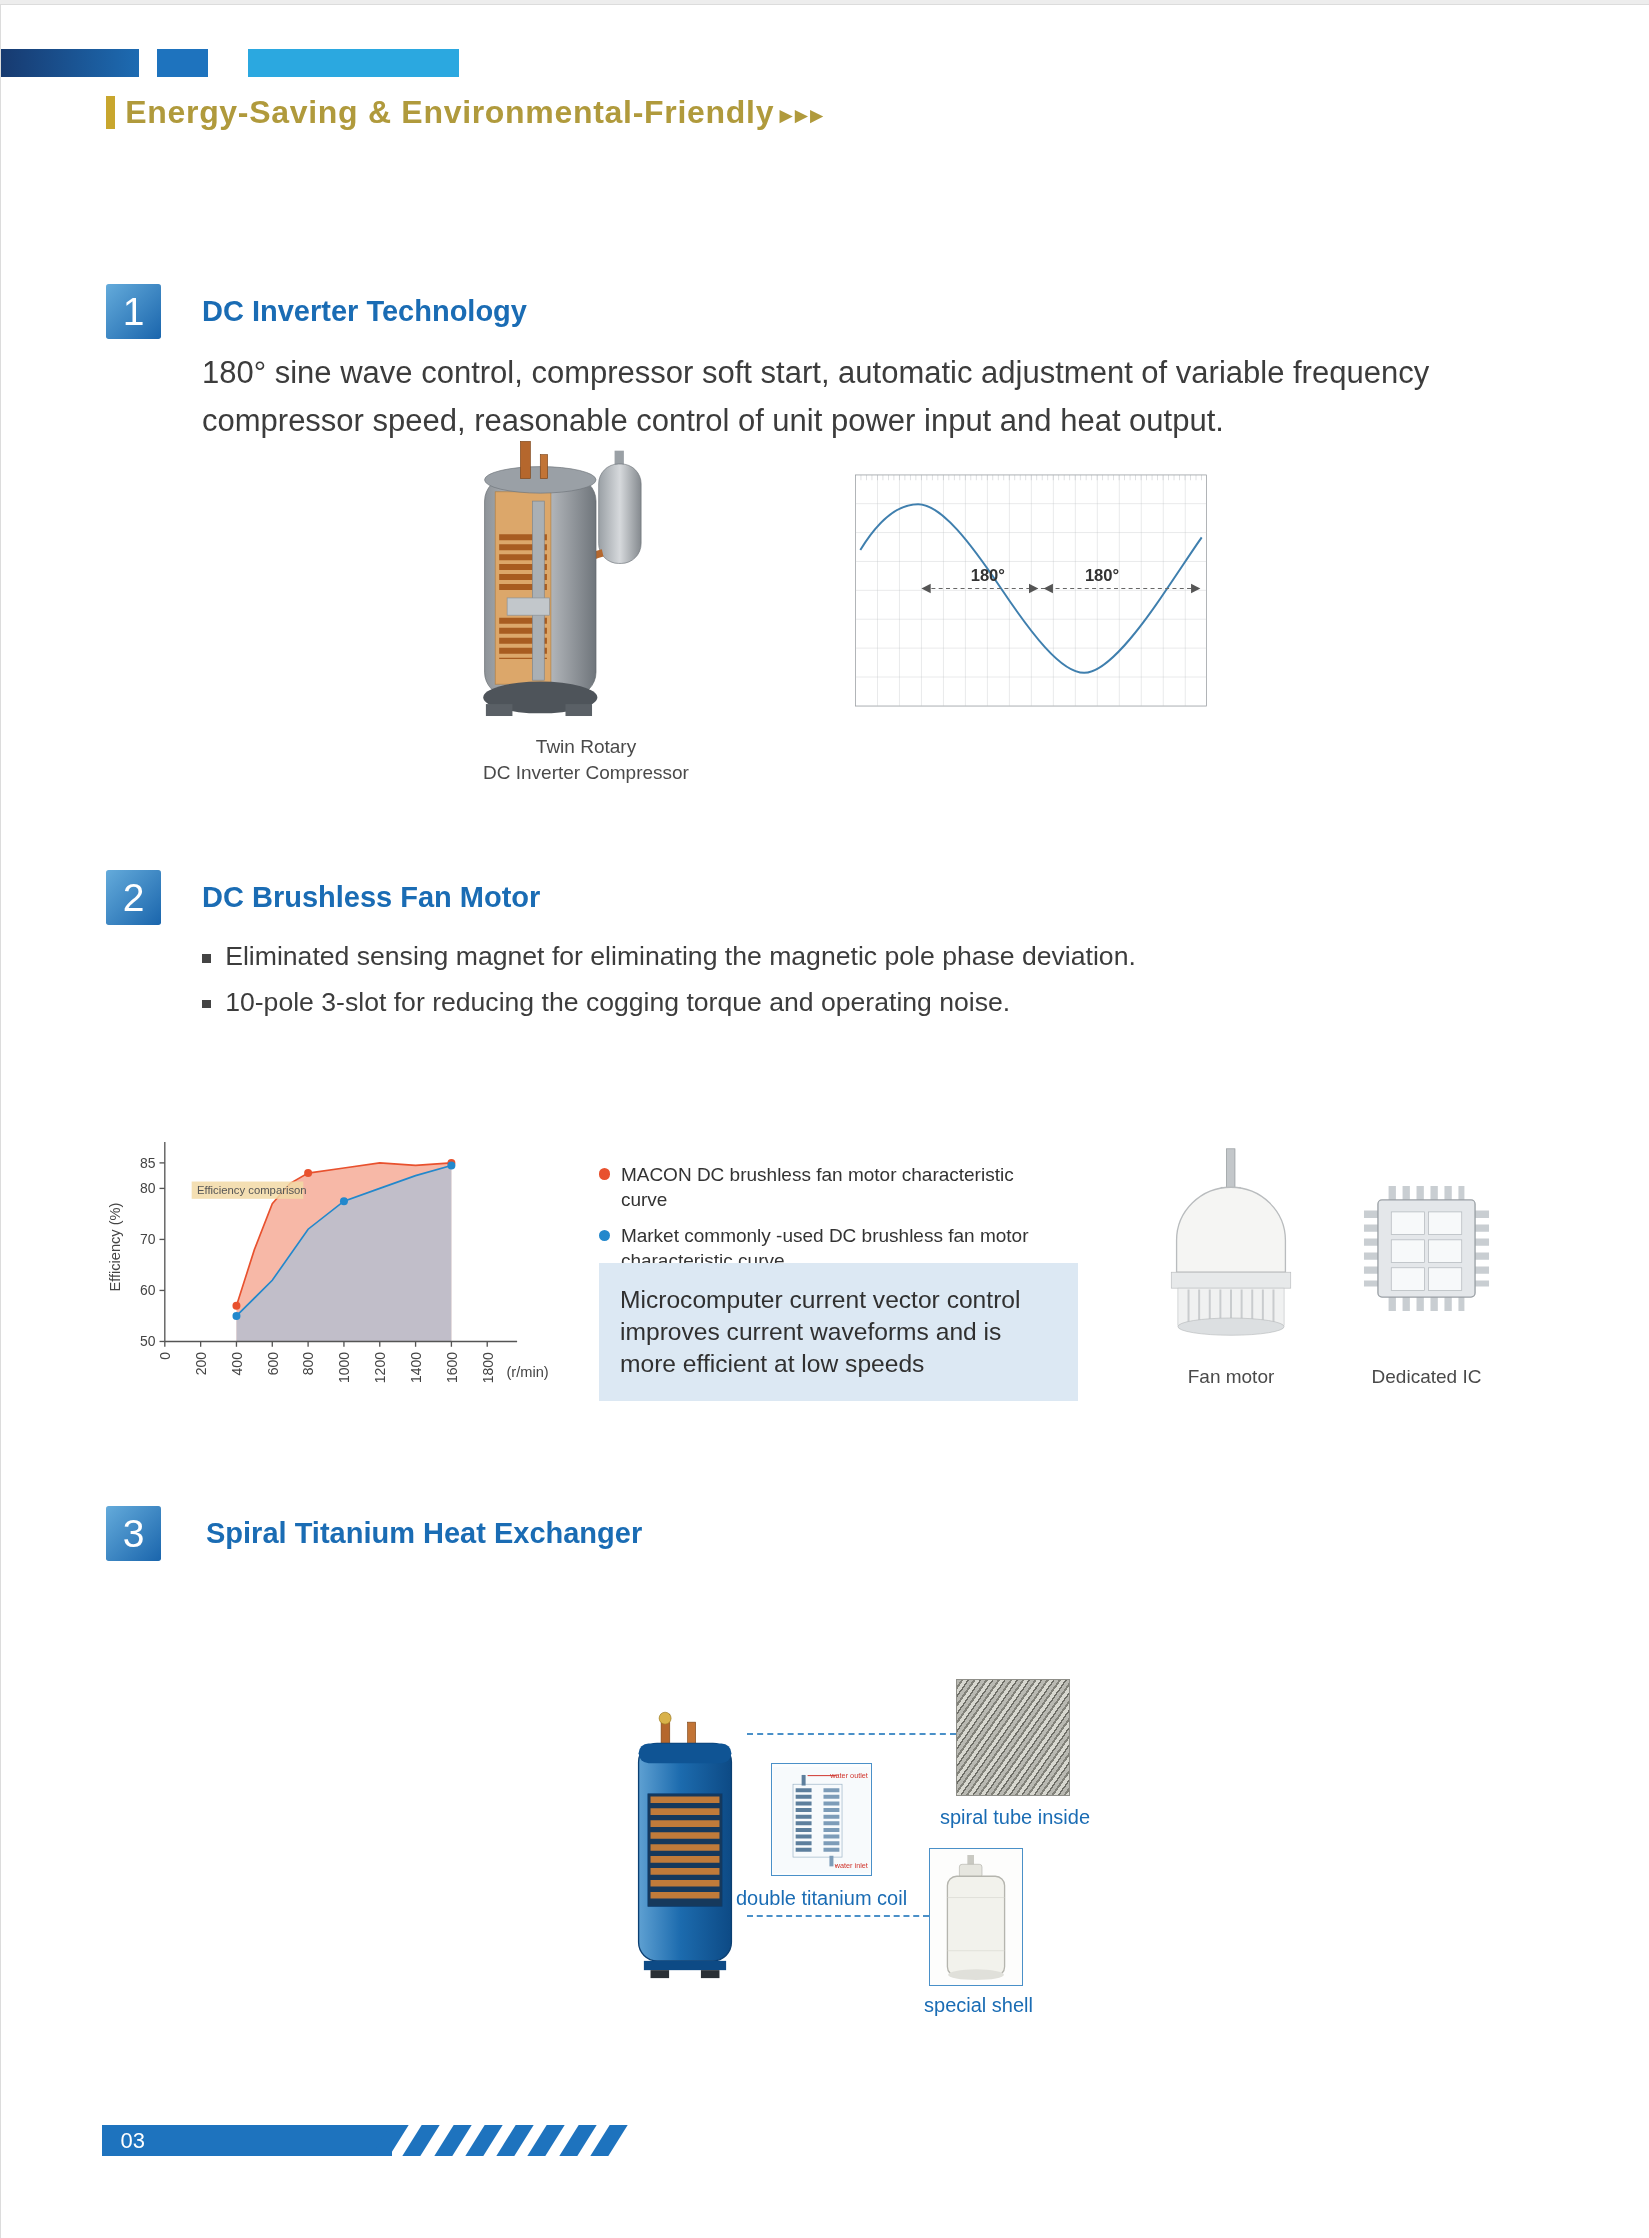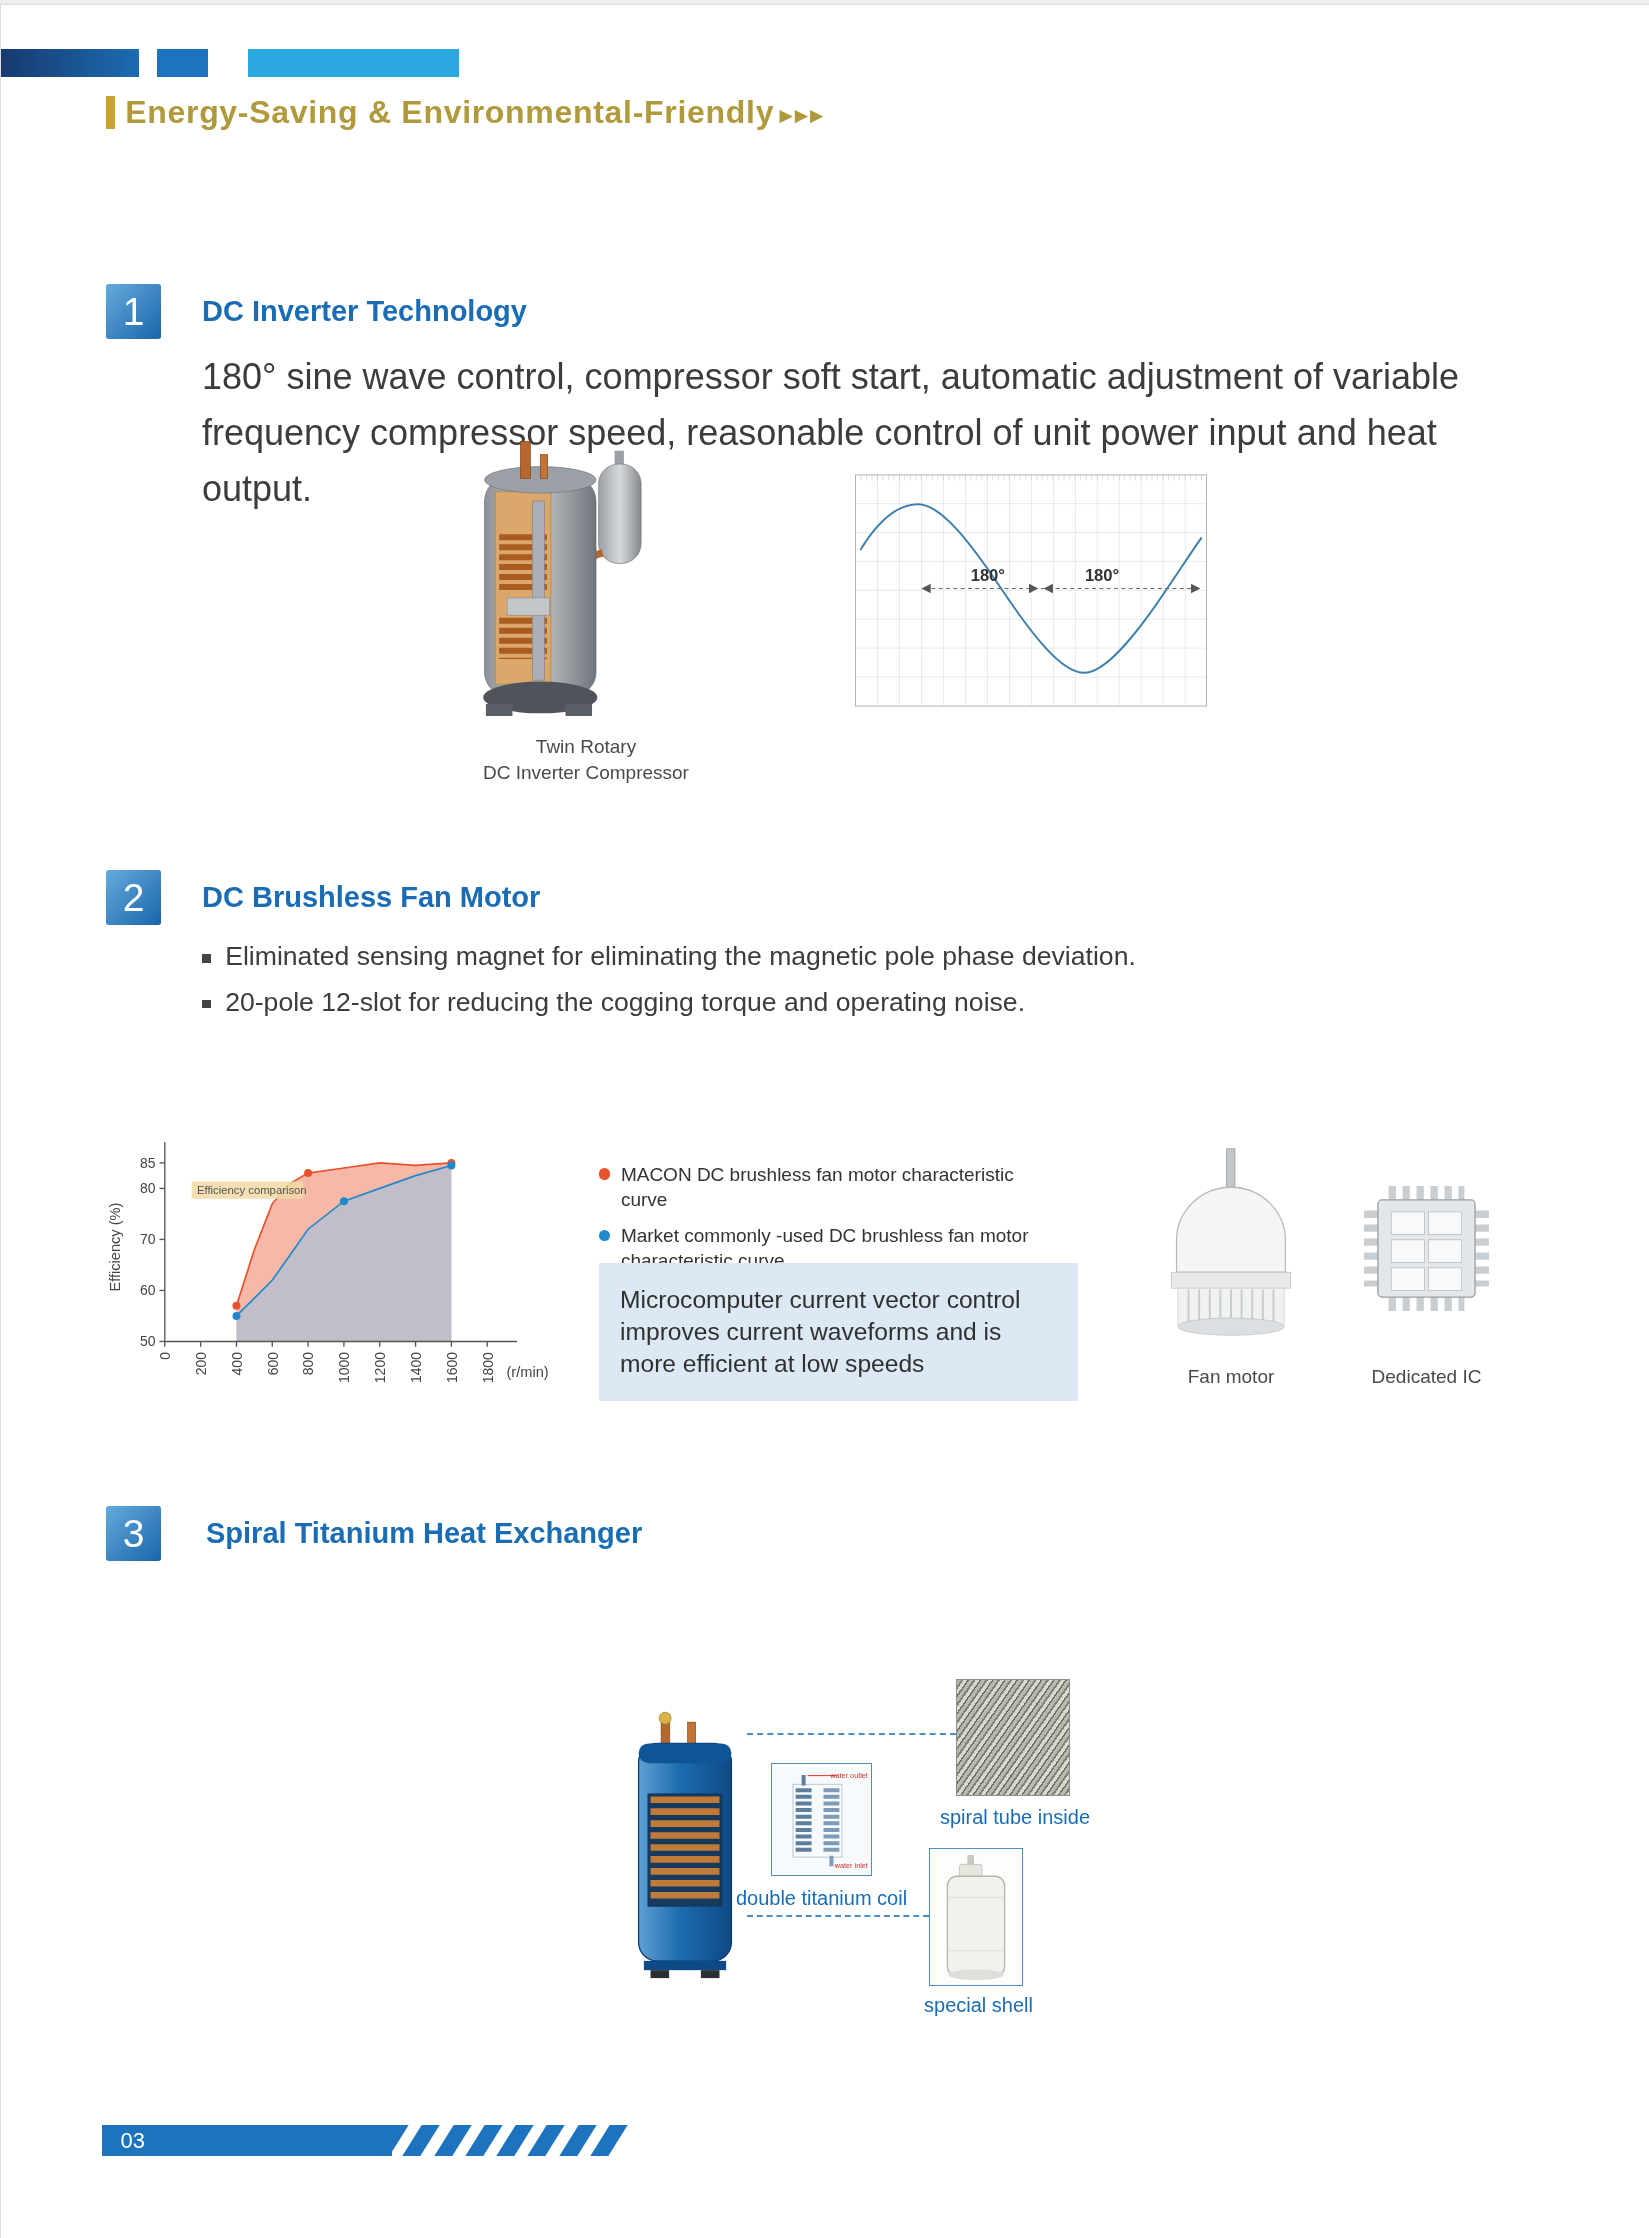--- a/index.html
+++ b/index.html
@@ -17,21 +17,21 @@
   .main-title { position:absolute; left:105px; top:89px; display:flex; align-items:center; }
   .gold-bar { width:8.6px; height:33px; background:#c8a62e; margin-right:10.6px; }
   .title-text { font-size:32px; font-weight:bold; color:#b09a3c; letter-spacing:0.7px; }
   .title-arrows { font-size:17.3px; color:#b09a3c; margin-left:5.3px; letter-spacing:2px; padding-top:6.6px; }
 
   
   .num-box { position:absolute; width:55px; height:55px; border-radius:2.7px;
              background:linear-gradient(135deg,#64abdb,#1a65ac);
              color:#fff; font-size:39px; display:flex; align-items:center; justify-content:center; }
   .sec-title { position:absolute; font-size:29px; font-weight:bold; color:#1a6cb4; }
-  .sec-body  { position:absolute; font-size:36px; color:#3c3c3c; line-height:1.55; }
+  .sec-body  { position:absolute; font-size:31px; color:#3c3c3c; line-height:1.55; }
 
   .caption { position:absolute; font-size:19px; color:#4a4a4a; text-align:center; line-height:1.35; }
   .blue-label { position:absolute; font-size:20px; color:#1a6cb4; text-align:center; }
 
   
   .bullets { position:absolute; left:201px; top:936px; width:1263px; }
   .bullet-row { display:flex; align-items:flex-start; margin-bottom:14.6px; font-size:26.6px; color:#3c3c3c; }
   .sq { flex:none; width:8.6px; height:8.6px; background:#444; margin:13.3px 14.6px 0 0; }
 
   
@@ -144,21 +144,21 @@
   <div class="num-box" style="left:105px; top:865px;">2</div>
   <h2 class="sec-title" style="left:201px; top:876px;">DC Brushless Fan Motor</h2>
 
   <div class="bullets">
     <div class="bullet-row">
       <span class="sq"></span>
       <span>Eliminated sensing magnet for eliminating the magnetic pole phase deviation.</span>
     </div>
     <div class="bullet-row">
       <span class="sq"></span>
-      <span>20-pole 12-slot for reducing the cogging torque and operating noise.</span>
+      <span>10-pole 3-slot for reducing the cogging torque and operating noise.</span>
     </div>
   </div>
 
   <svg id="efficiency-chart" class="figure" style="left:100px; top:1125px;" width="452" height="286" viewBox="0 0 680 430">
       <polygon points="203.78947368421052,264.27027027027026 230.73684210526315,179.83783783783784 257.6842105263158,110.75675675675677 284.63157894736844,80.05405405405406 311.57894736842104,64.70270270270271 365.4736842105263,57.02702702702703 419.36842105263156,49.351351351351354 473.2631578947368,53.189189189189165 527.1578947368421,49.351351351351354 527.1578947368421,318 203.78947368421052,318" fill="rgba(240,125,95,0.55)"></polygon>
       <polygon points="203.78947368421052,279.6216216216216 257.6842105263158,225.89189189189187 311.57894736842104,149.13513513513513 365.4736842105263,106.91891891891893 419.36842105263156,87.72972972972971 473.2631578947368,68.54054054054055 527.1578947368421,53.189189189189165 527.1578947368421,318 203.78947368421052,318" fill="rgba(150,195,230,0.55)"></polygon>
       <polyline points="203.78947368421052,264.27027027027026 230.73684210526315,179.83783783783784 257.6842105263158,110.75675675675677 284.63157894736844,80.05405405405406 311.57894736842104,64.70270270270271 365.4736842105263,57.02702702702703 419.36842105263156,49.351351351351354 473.2631578947368,53.189189189189165 527.1578947368421,49.351351351351354" fill="none" stroke="#e8512e" stroke-width="2.5"></polyline>
       <polyline points="203.78947368421052,279.6216216216216 257.6842105263158,225.89189189189187 311.57894736842104,149.13513513513513 365.4736842105263,106.91891891891893 419.36842105263156,87.72972972972971 473.2631578947368,68.54054054054055 527.1578947368421,53.189189189189165" fill="none" stroke="#2288cc" stroke-width="2.5"></polyline>
       <circle cx="203.78947368421052" cy="264.27027027027026" r="6" fill="#e8512e"></circle>
       <circle cx="311.57894736842104" cy="64.70270270270271" r="6" fill="#e8512e"></circle>

